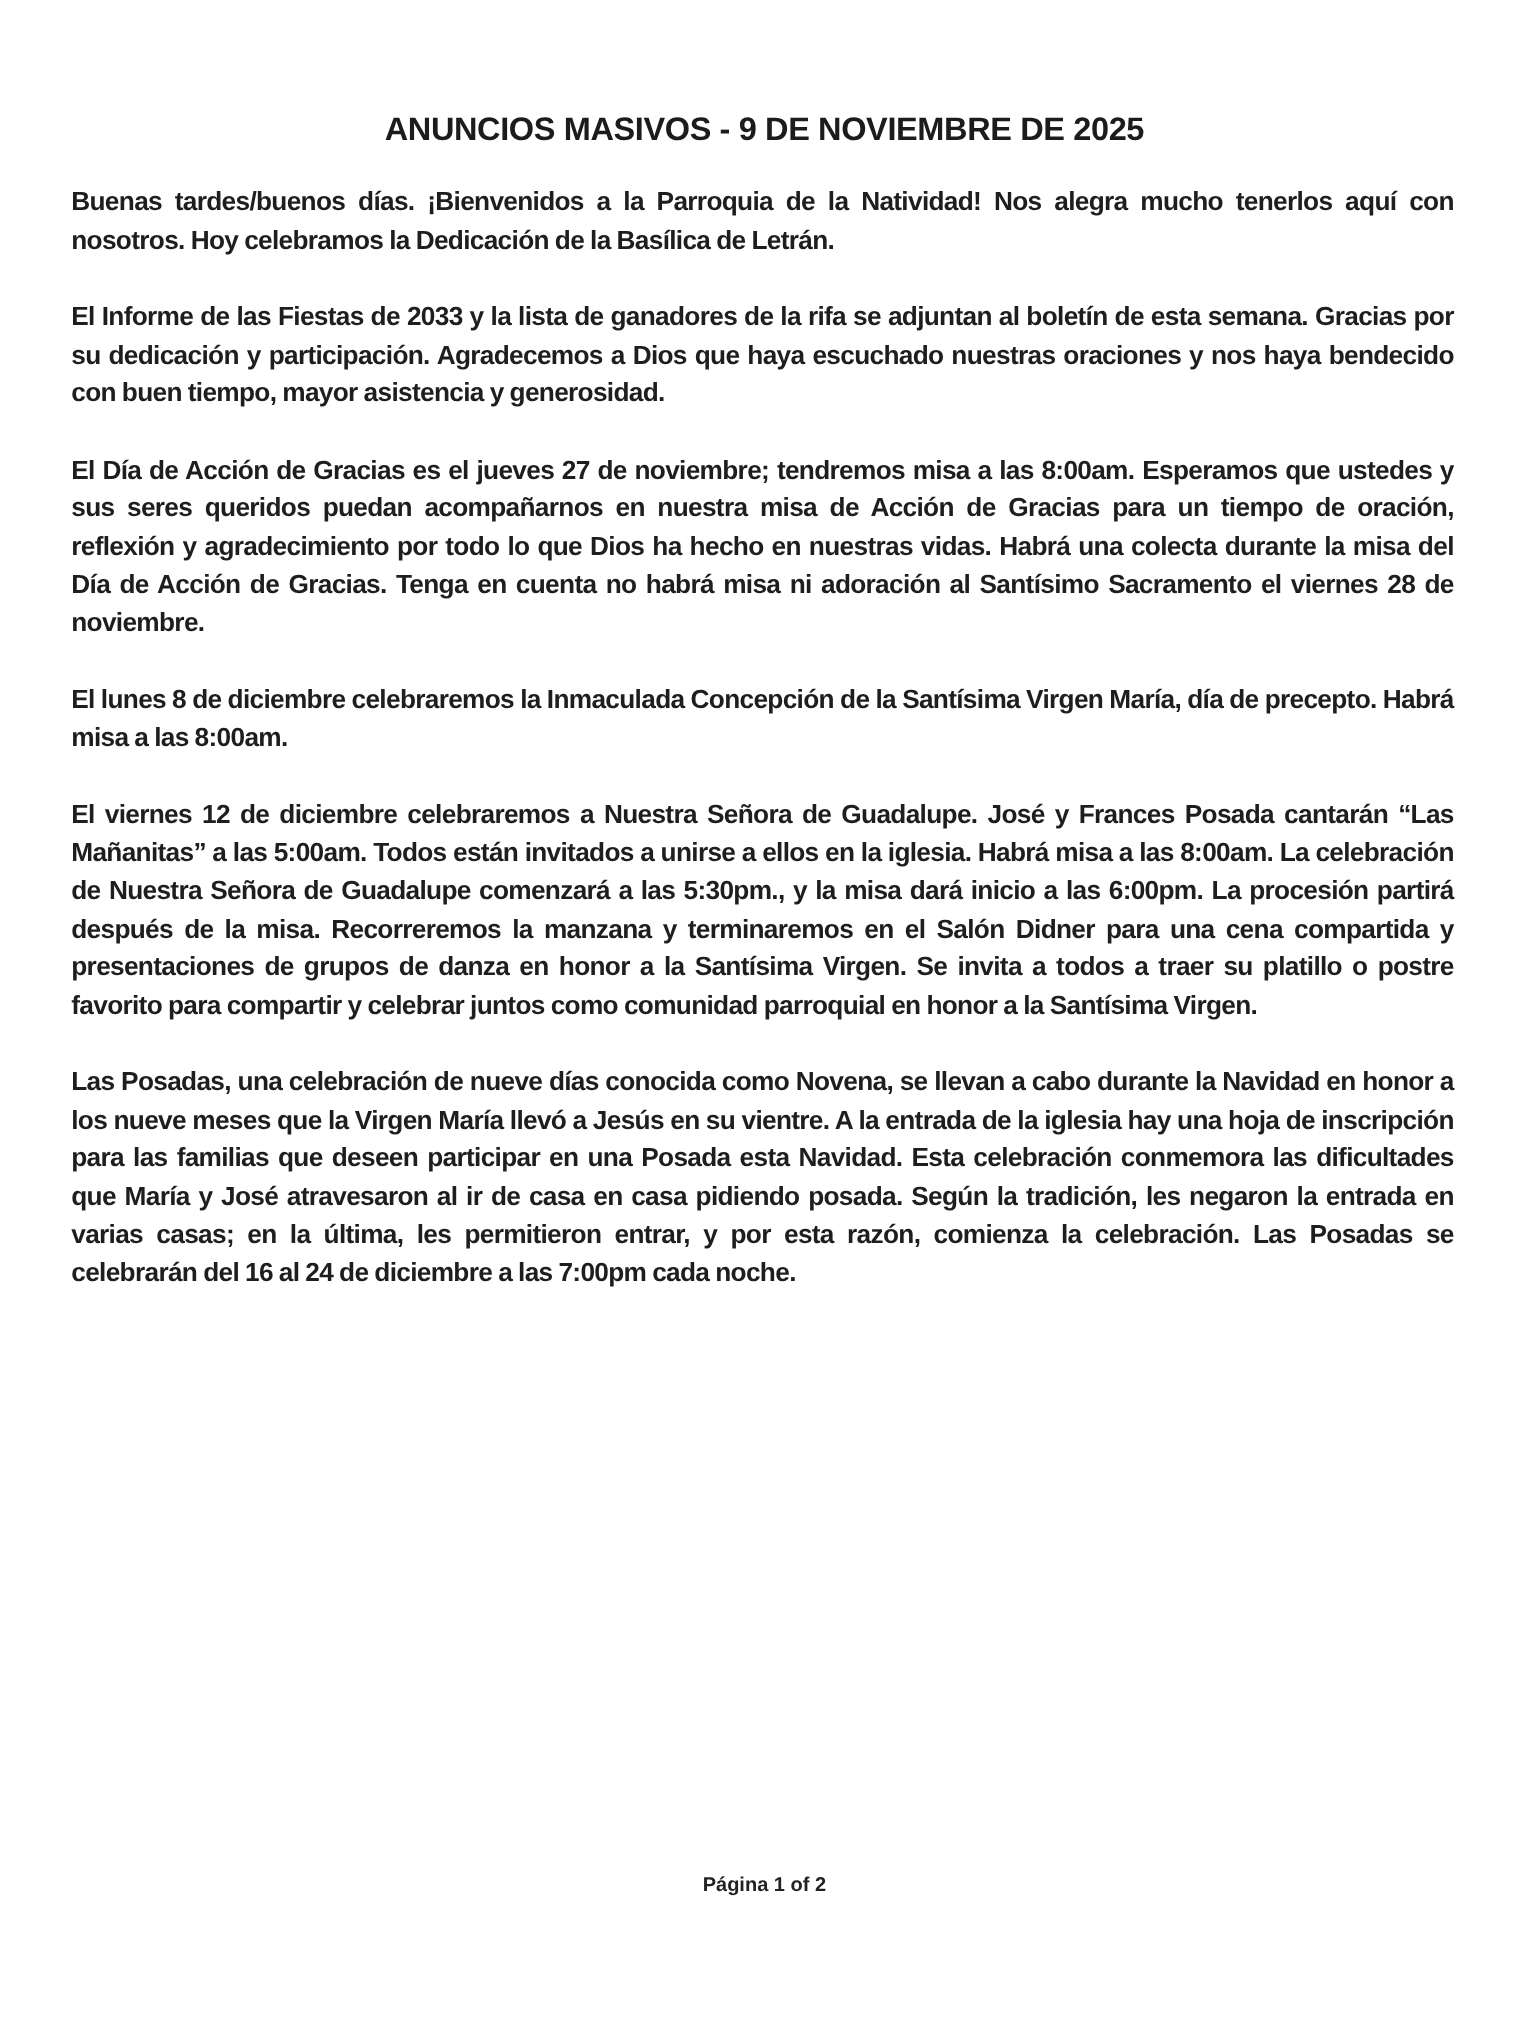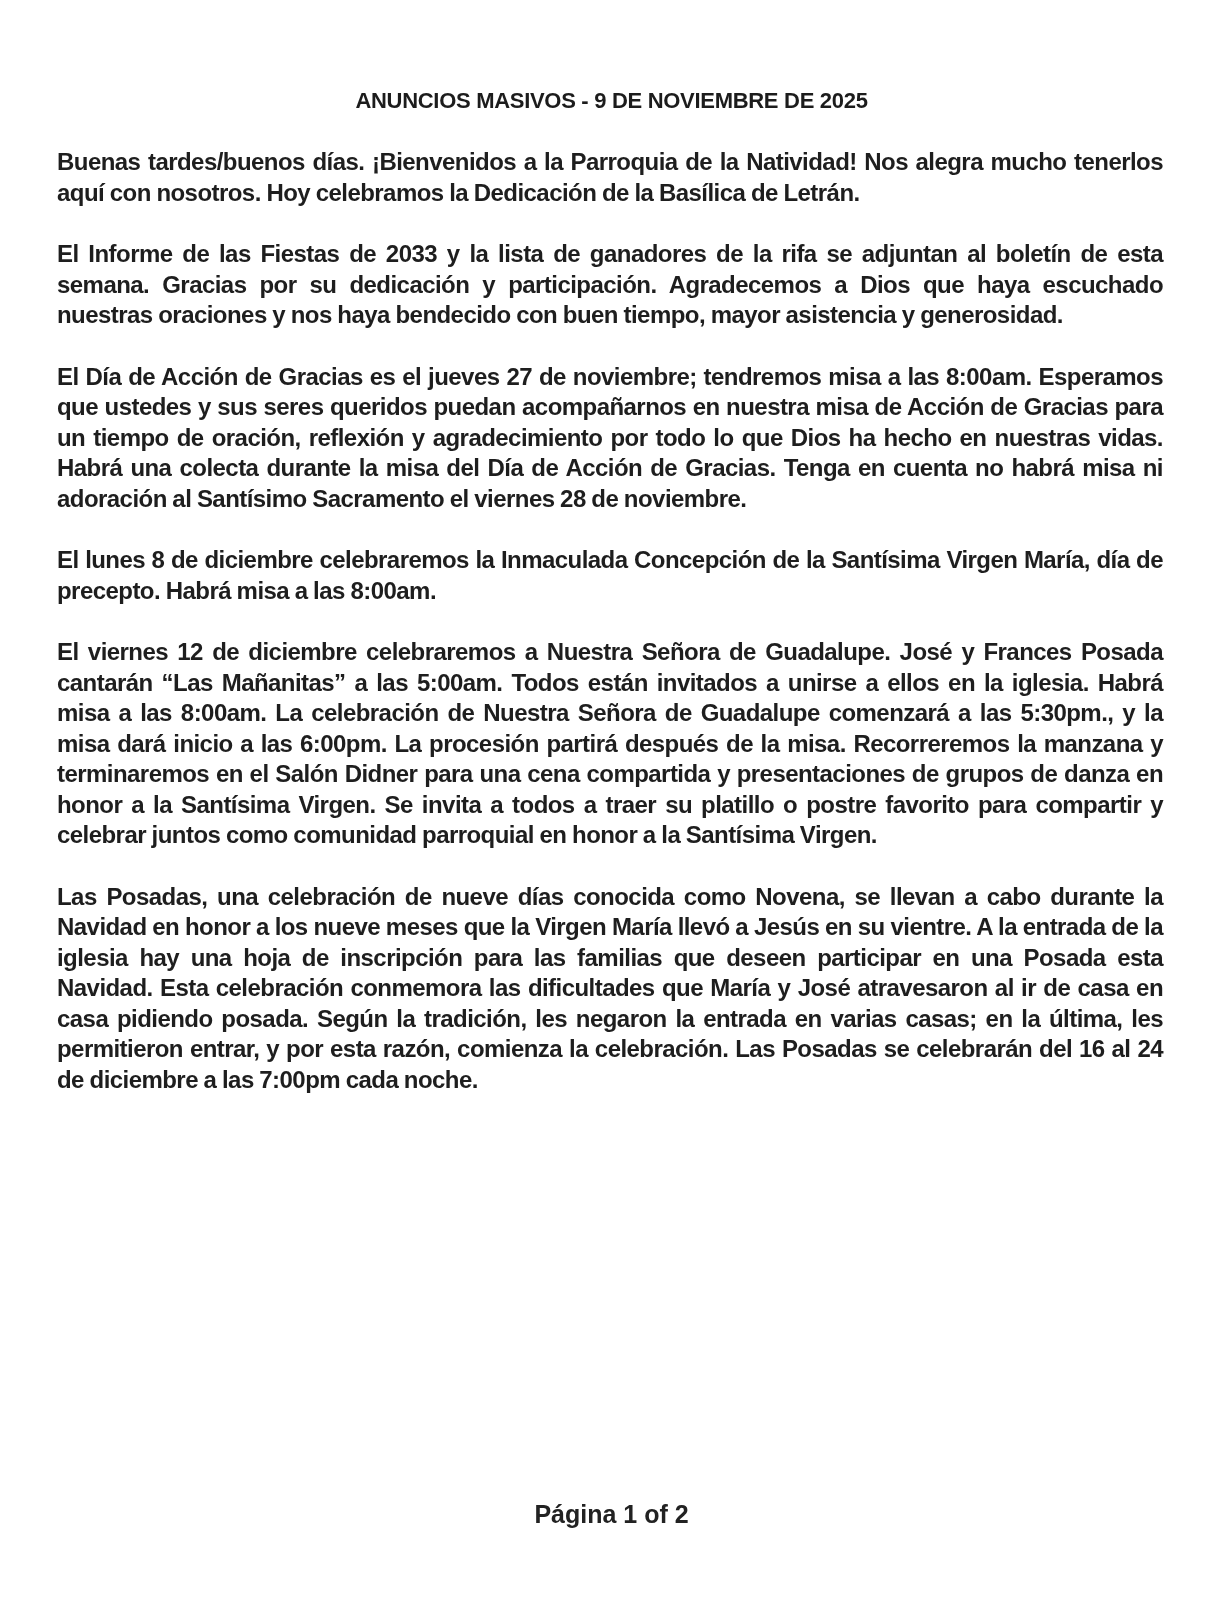--- a/index.html
+++ b/index.html
@@ -22,48 +22,48 @@
     height: 1617px;
     background: #ffffff;
   }
   .title {
     position: absolute;
     top: 88px;
     left: 0;
     width: 1223px;
     text-align: center;
     font-weight: bold;
-    font-size: 22px;
+    font-size: 26px;
     letter-spacing: -0.3px;
     color: #1c1c1c;
   }
   .body {
     position: absolute;
     top: 147px;
     left: 57px;
     width: 1106px;
   }
   .para {
     margin: 0 0 31px 0;
     font-weight: bold;
-    font-size: 24px;
+    font-size: 21px;
     line-height: 30.5px;
     text-align: justify;
     letter-spacing: -0.55px;
     word-spacing: -0.5px;
     color: #1e1e1e;
   }
   .footer {
     position: absolute;
     top: 1500px;
     left: 0;
     width: 1223px;
     text-align: center;
     font-weight: bold;
-    font-size: 25px;
+    font-size: 16px;
     color: #222222;
   }
 </style>
 </head>
 <body>
 
 <div class="page">
   <div class="title">ANUNCIOS MASIVOS - 9 DE NOVIEMBRE DE 2025</div>
 
   <div class="body">

